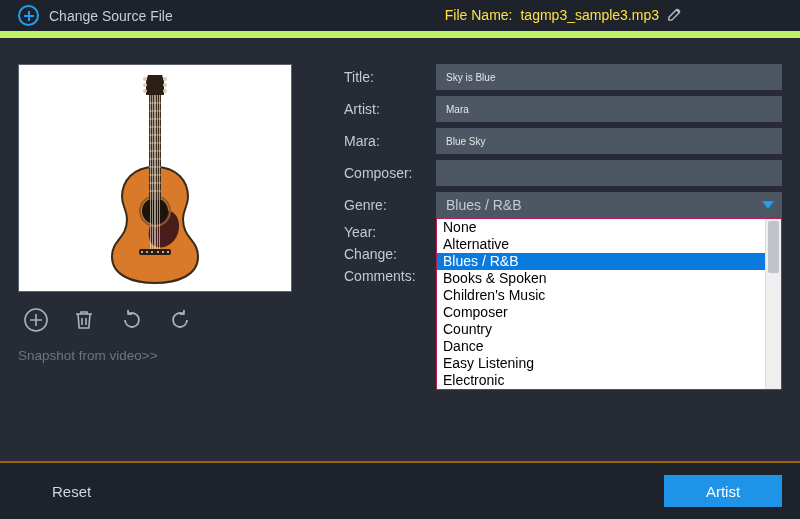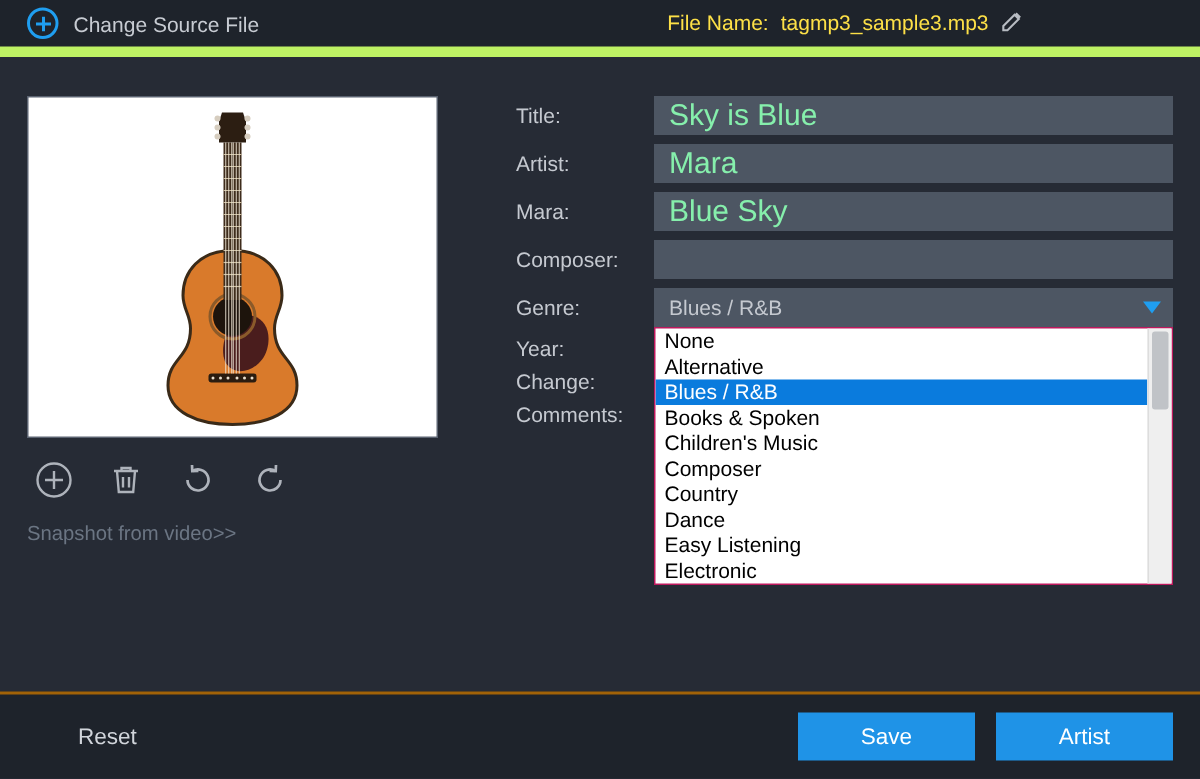--- a/index.html
+++ b/index.html
@@ -64,21 +64,21 @@
 
   .right-col { flex: 1; }
   .field-row {
     display: flex; align-items: center; gap: 14px;
     margin-bottom: 6px;
   }
   .field-label { width: 78px; color: #c5c9d0; font-size: 14px; }
   .field-input {
     flex: 1; height: 26px;
     background: #4d5663; border: none; outline: none;
-    color: #86efac; font-size: 20px;
+    color: #e5e5e5; font-size: 10px;
     padding: 0 10px;
   }
 
   .genre-select-wrap { flex: 1; position: relative; }
   .genre-select-display {
     height: 26px; background: #4d5663;
     display: flex; align-items: center;
     padding: 0 10px; color: #c5c9d0; font-size: 14px;
     cursor: pointer;
   }
@@ -294,15 +294,14 @@
     </div>
     <div class="field-row">
       <div class="field-label">Comments:</div>
     </div>
   </div>
 </div>
 
 <div class="footer">
   <div class="reset-btn">Reset</div>
   <div class="footer-spacer"></div>
-  <div class="btn">Save</div>
   <div class="btn">Artist</div>
 </div>
 
 </body></html>

